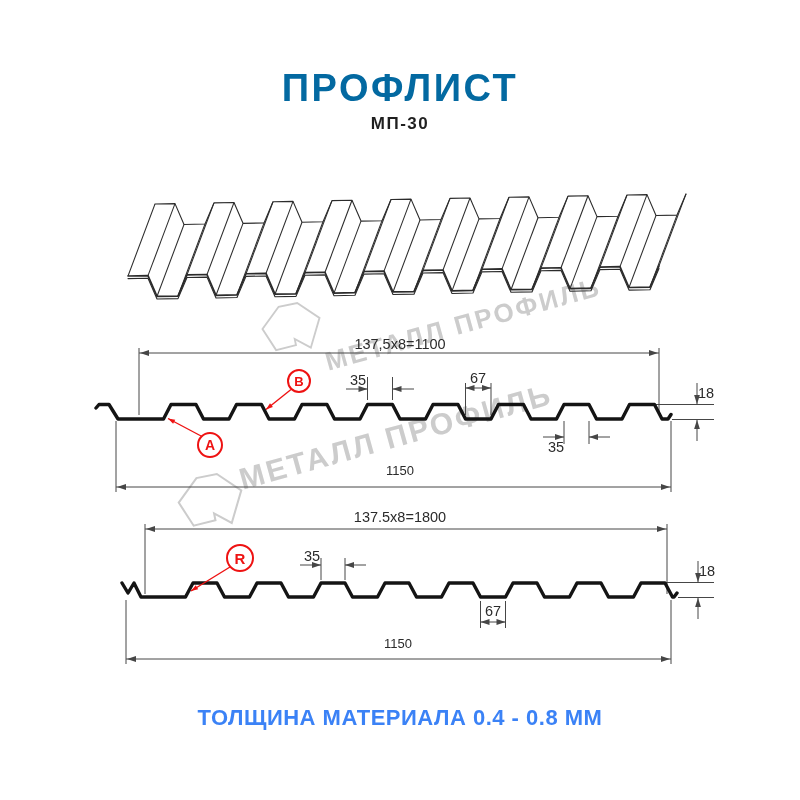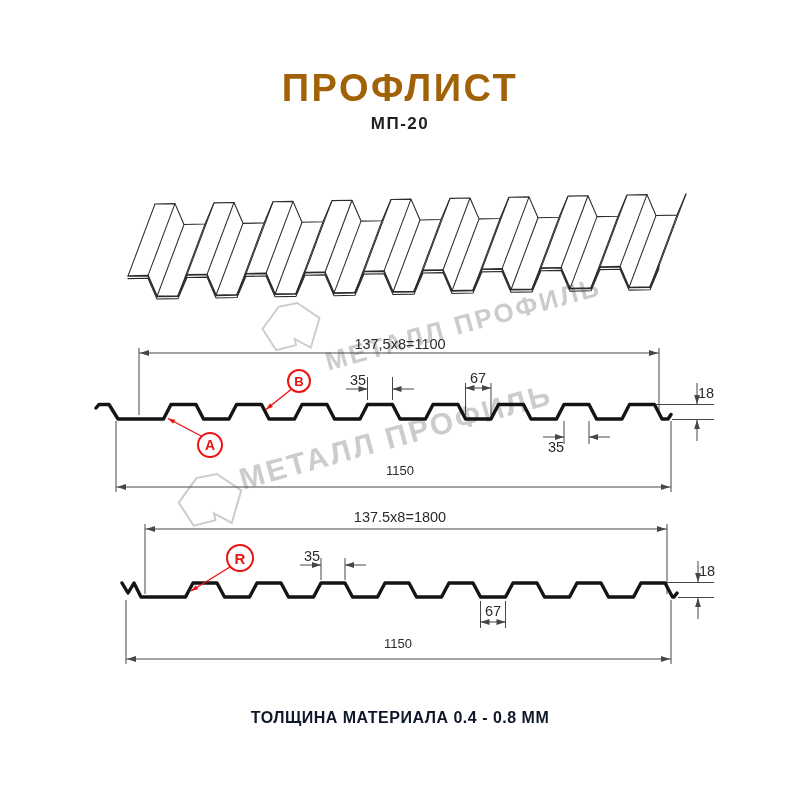--- a/index.html
+++ b/index.html
@@ -2,23 +2,23 @@
 <html><head>
 <meta charset="utf-8">
 <style>
   html,body{margin:0;padding:0}
   body{width:800px;height:800px;background:#ffffff;position:relative;overflow:hidden;
        font-family:"Liberation Sans",sans-serif}
   .wm{position:absolute;color:#cccccc;font-weight:700;letter-spacing:2.5px;
       transform-origin:0 50%;transform:rotate(-15.5deg);white-space:nowrap;z-index:1}
   svg#art{position:absolute;left:0;top:0;z-index:2}
   .lbl{position:absolute;transform:translate(-50%,-50%);white-space:nowrap;color:#2b2b2b;z-index:3}
-  .title{font-size:38px;font-weight:800;letter-spacing:2.5px;color:#a16207}
+  .title{font-size:38px;font-weight:800;letter-spacing:2.5px;color:#0369a1}
   .subtitle{font-size:17px;font-weight:600;letter-spacing:1.5px;color:#1f1f1f}
-  .footer{font-size:16px;font-weight:600;letter-spacing:.5px;color:#0f172a}
+  .footer{font-size:22px;font-weight:600;letter-spacing:.5px;color:#3b82f6}
   .dim{font-size:14.5px}
   .dim15{font-size:13px}
   .marker{position:absolute;transform:translate(-50%,-50%);box-sizing:border-box;
           border:2.2px solid #ee1212;border-radius:50%;color:#ee1212;font-weight:700;
           display:flex;align-items:center;justify-content:center;z-index:3;background:transparent}
 </style>
 </head>
 <body>
 
 <div class="wm" style="left:326px;top:347px;font-size:26px">МЕТАЛЛ ПРОФИЛЬ</div>
@@ -141,21 +141,21 @@
       <line x1="202" y1="436.5" x2="168" y2="418.5" stroke="#ee1212" stroke-width="1.4"></line>
       <polygon points="0,0 -7,2.3 -7,-2.3" transform="translate(168,418.5) rotate(-152.10272896905238)" fill="#ee1212"></polygon>
       <line x1="291" y1="389.5" x2="266" y2="409.5" stroke="#ee1212" stroke-width="1.4"></line>
       <polygon points="0,0 -7,2.3 -7,-2.3" transform="translate(266,409.5) rotate(141.34019174590992)" fill="#ee1212"></polygon>
       <line x1="230" y1="567" x2="191" y2="591" stroke="#ee1212" stroke-width="1.4"></line>
       <polygon points="0,0 -7,2.3 -7,-2.3" transform="translate(191,591) rotate(148.39249775375112)" fill="#ee1212"></polygon>
     </g>
   </svg>
 
 <div class="lbl title" style="left:400px;top:88px">ПРОФЛИСТ</div>
-<div class="lbl subtitle" style="left:400px;top:124px">МП-20</div>
+<div class="lbl subtitle" style="left:400px;top:124px">МП-30</div>
 
 <div class="lbl dim" style="left:400px;top:344px">137,5x8=1100</div>
 <div class="lbl dim" style="left:358px;top:380px">35</div>
 <div class="lbl dim" style="left:478px;top:378px">67</div>
 <div class="lbl dim" style="left:706px;top:393px">18</div>
 <div class="lbl dim" style="left:556px;top:447px">35</div>
 <div class="lbl dim15" style="left:400px;top:470px">1150</div>
 <div class="marker" style="left:210px;top:445px;width:26px;height:26px;font-size:14px">A</div>
 <div class="marker" style="left:299px;top:381px;width:24px;height:24px;font-size:13px">B</div>
 

